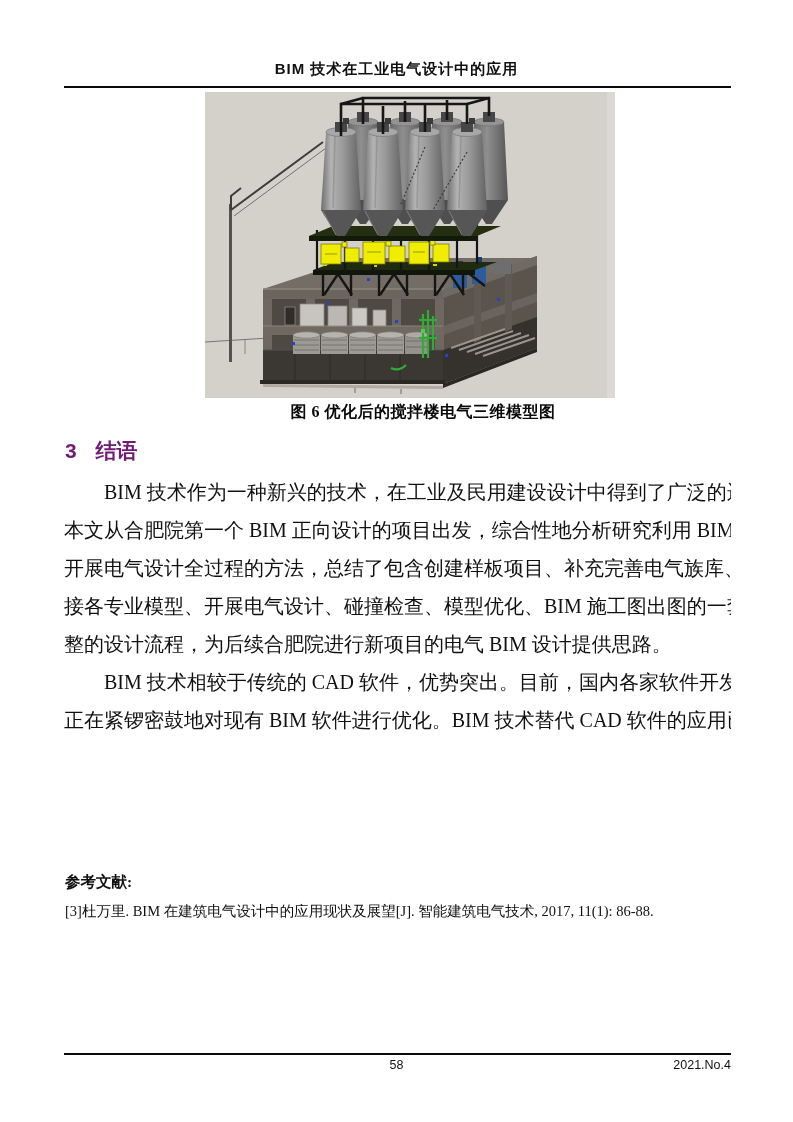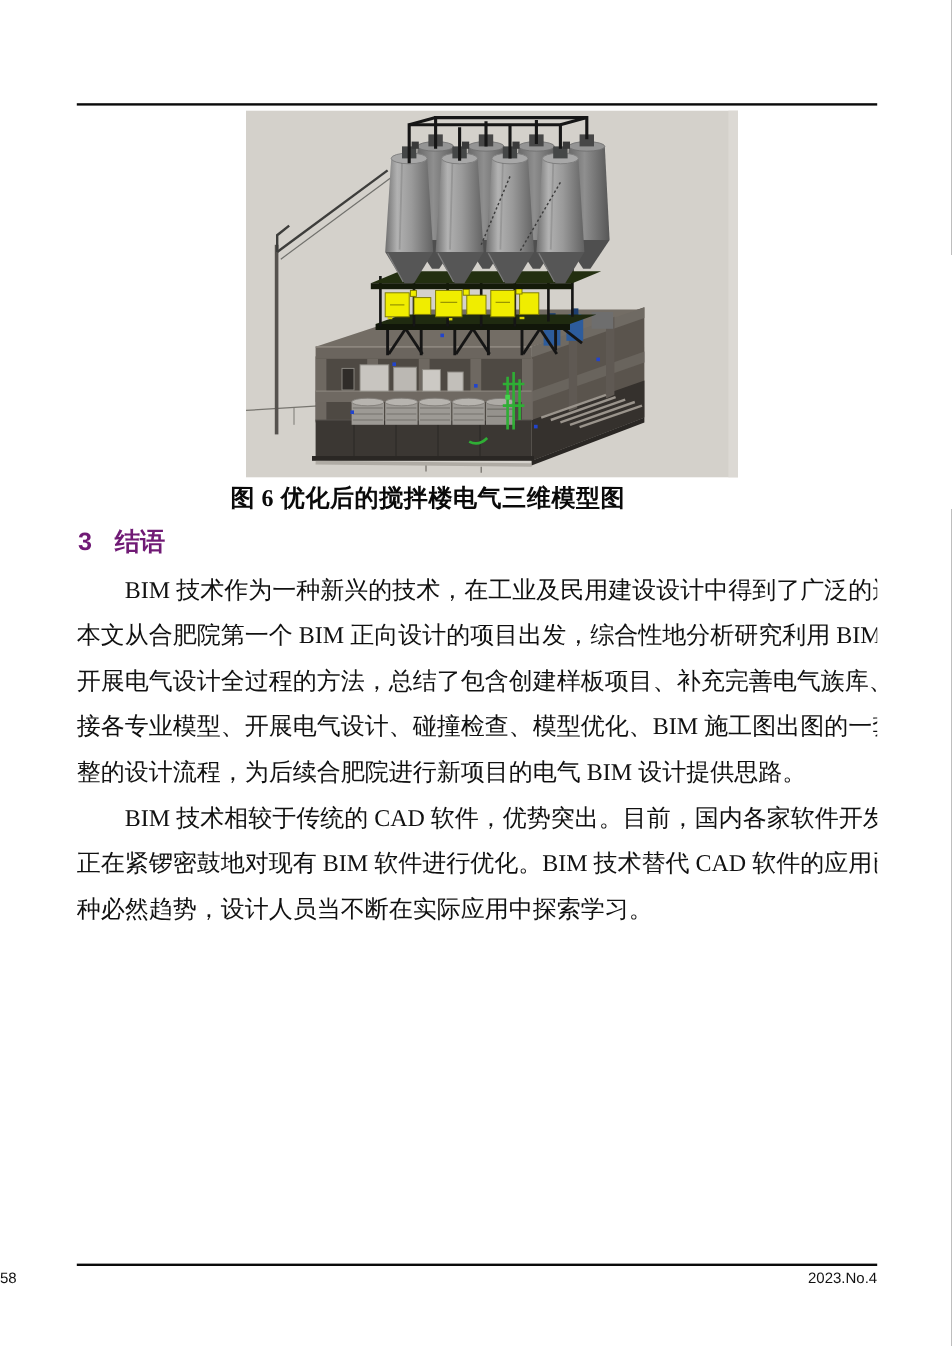--- a/index.html
+++ b/index.html
@@ -21,22 +21,22 @@
   }
   .hdr-rule{
     position:absolute;top:86px;left:64px;width:667px;height:2.4px;
     background:#0a0a0a;
   }
   
   .figure{
     position:absolute;top:92px;left:205px;width:410px;height:306px;
   }
   .fig-caption{
-    position:absolute;top:402px;left:192px;width:410px;
-    text-align:left;font-weight:bold;font-size:20px;color:#0a0a0a;
+    position:absolute;top:402px;left:218px;width:410px;
+    text-align:center;font-weight:bold;font-size:16px;color:#0a0a0a;
     font-family:"Liberation Serif","DejaVu Serif",serif;
     letter-spacing:0.5px;
   }
   
   .sec-head{
     position:absolute;top:437px;left:65px;
     font-family:"Liberation Sans","DejaVu Sans",sans-serif;
     font-weight:bold;font-size:21px;color:#701a75;
   }
   .sec-head .num{margin-right:0.9em;}
@@ -62,33 +62,34 @@
     font-family:"Liberation Serif","DejaVu Serif",serif;
   }
   .ref-item{
     font-size:14.5px;line-height:27px;white-space:nowrap;overflow:hidden;
   }
   
   .ftr-rule{
     position:absolute;top:1053px;left:64px;width:667px;height:2px;background:#0a0a0a;
   }
   .ftr-page{
-    position:absolute;top:1058px;left:0;width:793px;
+    position:absolute;top:1058px;left:0;width:793px;text-align:center;
     font-size:12.5px;color:#111;font-family:"Liberation Sans","DejaVu Sans",sans-serif;
   }
   .ftr-issue{
     position:absolute;top:1058px;left:64px;width:667px;text-align:right;
     font-size:12.5px;color:#111;font-family:"Liberation Sans","DejaVu Sans",sans-serif;
   }
 </style>
 </head>
 <body>
 
 <div class="page">
 
+  <div class="hdr-title">BIM 技术在工业电气设计中的应用</div>
   <div class="hdr-rule"></div>
 
   <div class="figure">
     <svg viewBox="0 0 410 306" width="410" height="306" xmlns="http://www.w3.org/2000/svg">
       <defs>
         <linearGradient id="siloF" x1="0" y1="0" x2="1" y2="0">
           <stop offset="0" stop-color="#6f6f6f"></stop>
           <stop offset="0.25" stop-color="#b2b2b2"></stop>
           <stop offset="0.55" stop-color="#9a9a9a"></stop>
           <stop offset="1" stop-color="#626262"></stop>
@@ -379,23 +380,24 @@
   </div>
 
   <div class="body-text">
     <div class="bline first">BIM 技术作为一种新兴的技术，在工业及民用建设设计中得到了广泛的运用。</div>
     <div class="bline">本文从合肥院第一个 BIM 正向设计的项目出发，综合性地分析研究利用 BIM 技术</div>
     <div class="bline">开展电气设计全过程的方法，总结了包含创建样板项目、补充完善电气族库、链</div>
     <div class="bline">接各专业模型、开展电气设计、碰撞检查、模型优化、BIM 施工图出图的一套完</div>
     <div class="bline last">整的设计流程，为后续合肥院进行新项目的电气 BIM 设计提供思路。</div>
     <div class="bline first">BIM 技术相较于传统的 CAD 软件，优势突出。目前，国内各家软件开发公司</div>
     <div class="bline">正在紧锣密鼓地对现有 BIM 软件进行优化。BIM 技术替代 CAD 软件的应用已是一</div>
-    <div class="bline last">种必然趋势，设计人员当不断在实际应用中探索学习。</div>
   </div>
 
   <div class="refs">
+    <div class="refs-heading">参考文献:</div>
+    <div class="ref-item">[3]杜万里. BIM 在建筑电气设计中的应用现状及展望[J]. 智能建筑电气技术, 2017, 11(1): 86-88.</div>
   </div>
 
   <div class="ftr-rule"></div>
   <div class="ftr-page">58</div>
-  <div class="ftr-issue">2023.No.4</div>
+  <div class="ftr-issue">2021.No.4</div>
 
 </div>
 
 </body></html>

